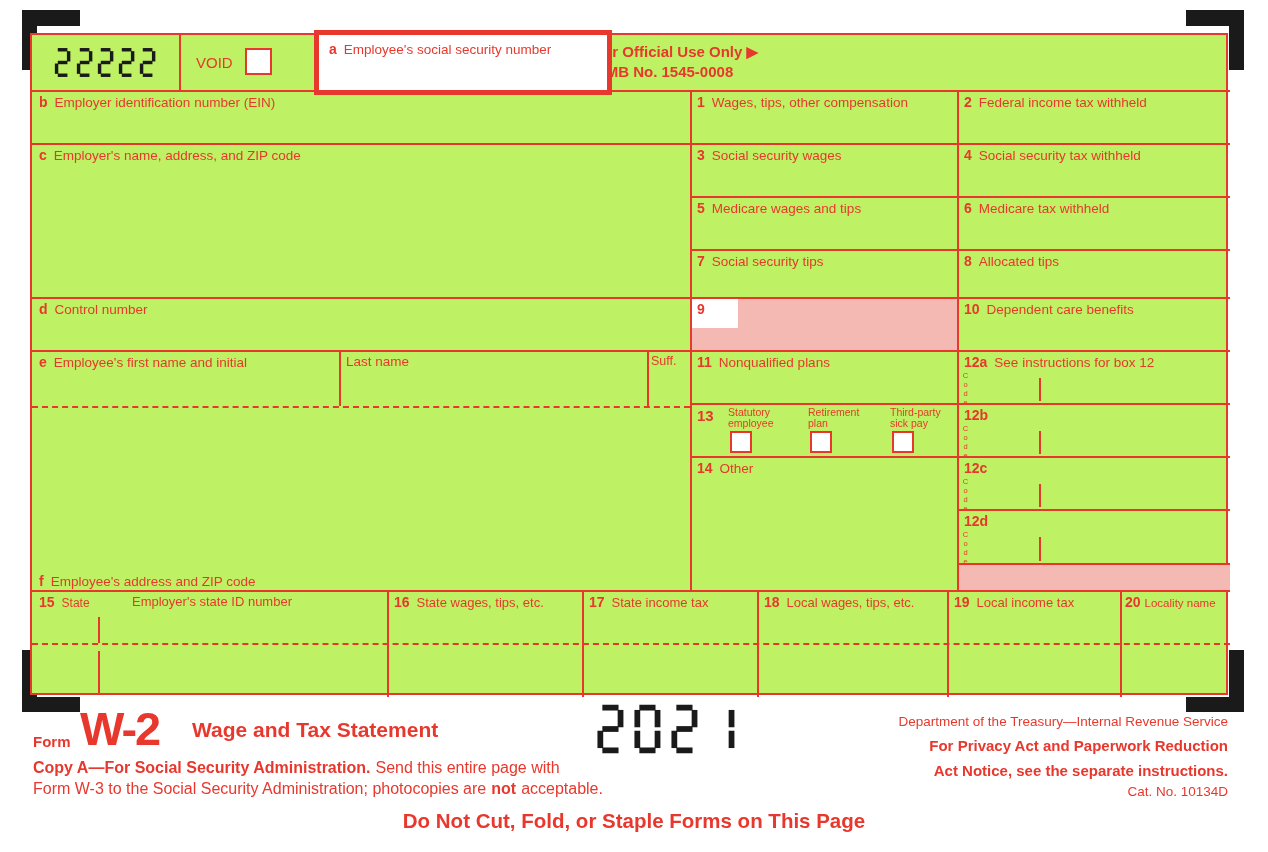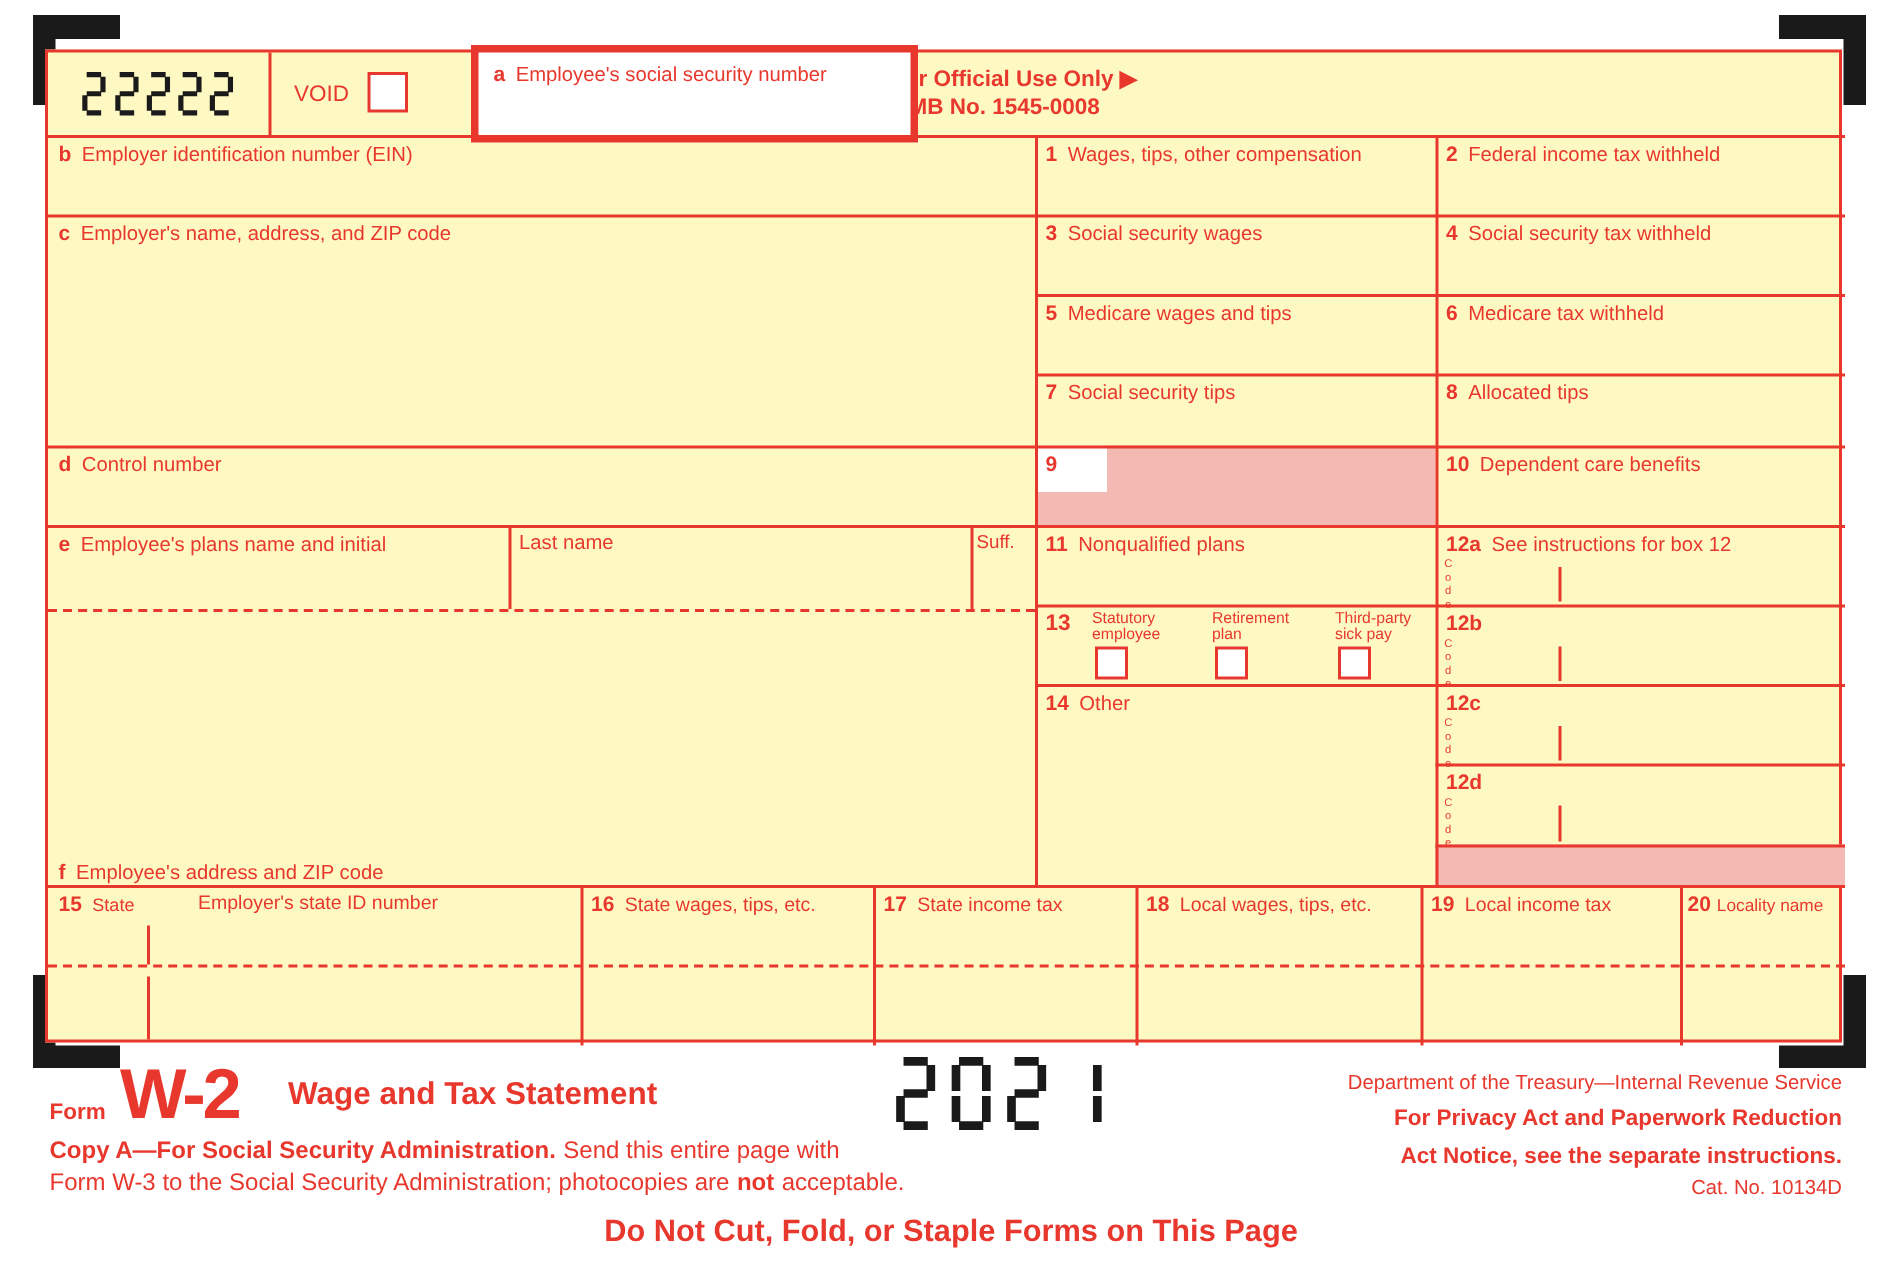--- a/index.html
+++ b/index.html
@@ -2,21 +2,21 @@
 <html style="--red: #e8382d; --pink: #f5b9b3; --black: #1a1a1a;"><head>
 <meta charset="utf-8">
 <style>
   :root{ --red:#e8382d; --pink:#f5b9b3; --black:#1a1a1a; }
   html,body{margin:0;padding:0;background:#ffffff;}
   .page{position:relative;width:1268px;height:852px;background:#fff;overflow:hidden;
         font-family:"Liberation Sans", sans-serif;color:var(--red);}
   .abs{position:absolute;}
   .corner{position:absolute;background:var(--black);}
   .form{position:absolute;left:30px;top:33px;width:1198px;height:662px;
-        border:2px solid var(--red);box-sizing:border-box;background:#fef9c3;}
+        border:2px solid var(--red);box-sizing:border-box;background:#bef264;}
   .vline{position:absolute;width:2px;background:var(--red);}
   .hline{position:absolute;height:2px;background:var(--red);}
   .dash{position:absolute;height:0;border-top:2px dashed var(--red);}
   .cell{position:absolute;}
   .lab{position:absolute;top:4px;left:7px;font-size:13.5px;white-space:nowrap;color:var(--red);}
   .num{font-weight:bold;font-size:14px;margin-right:7px;}
   .chk{position:absolute;border:2px solid var(--red);background:#fff;box-sizing:border-box;}
   .pinkfill{position:absolute;background:var(--pink);}
   .codev{position:absolute;left:5px;top:21px;font-size:7.5px;line-height:7px;
          writing-mode:vertical-rl;text-orientation:upright;letter-spacing:0px;color:var(--red);}
@@ -163,21 +163,21 @@
       <span class="lab"><span class="num">d</span><span>Control number</span></span>
     </div>
     <div class="cell" style="left:658px;top:262px;width:267px;height:53px;">
       <span class="lab"><span class="num">9</span></span>
     </div>
     <div class="cell" style="left:925px;top:262px;width:273px;height:53px;">
       <span class="lab"><span class="num">10</span><span>Dependent care benefits</span></span>
     </div>
 
     <div class="cell" style="left:0;top:315px;width:307px;height:56px;">
-      <span class="lab"><span class="num">e</span><span>Employee's plans name and initial</span></span>
+      <span class="lab"><span class="num">e</span><span>Employee's first name and initial</span></span>
     </div>
     <div class="cell" style="left:307px;top:315px;width:308px;height:56px;">
       <span class="lab"><span>Last name</span></span>
     </div>
     <div class="cell" style="left:615px;top:315px;width:43px;height:56px;">
       <span class="lab" style="left:4px;font-size:12.5px;"><span>Suff.</span></span>
     </div>
     <div class="cell" style="left:658px;top:315px;width:267px;height:53px;">
       <span class="lab"><span class="num">11</span><span>Nonqualified plans</span></span>
     </div>

